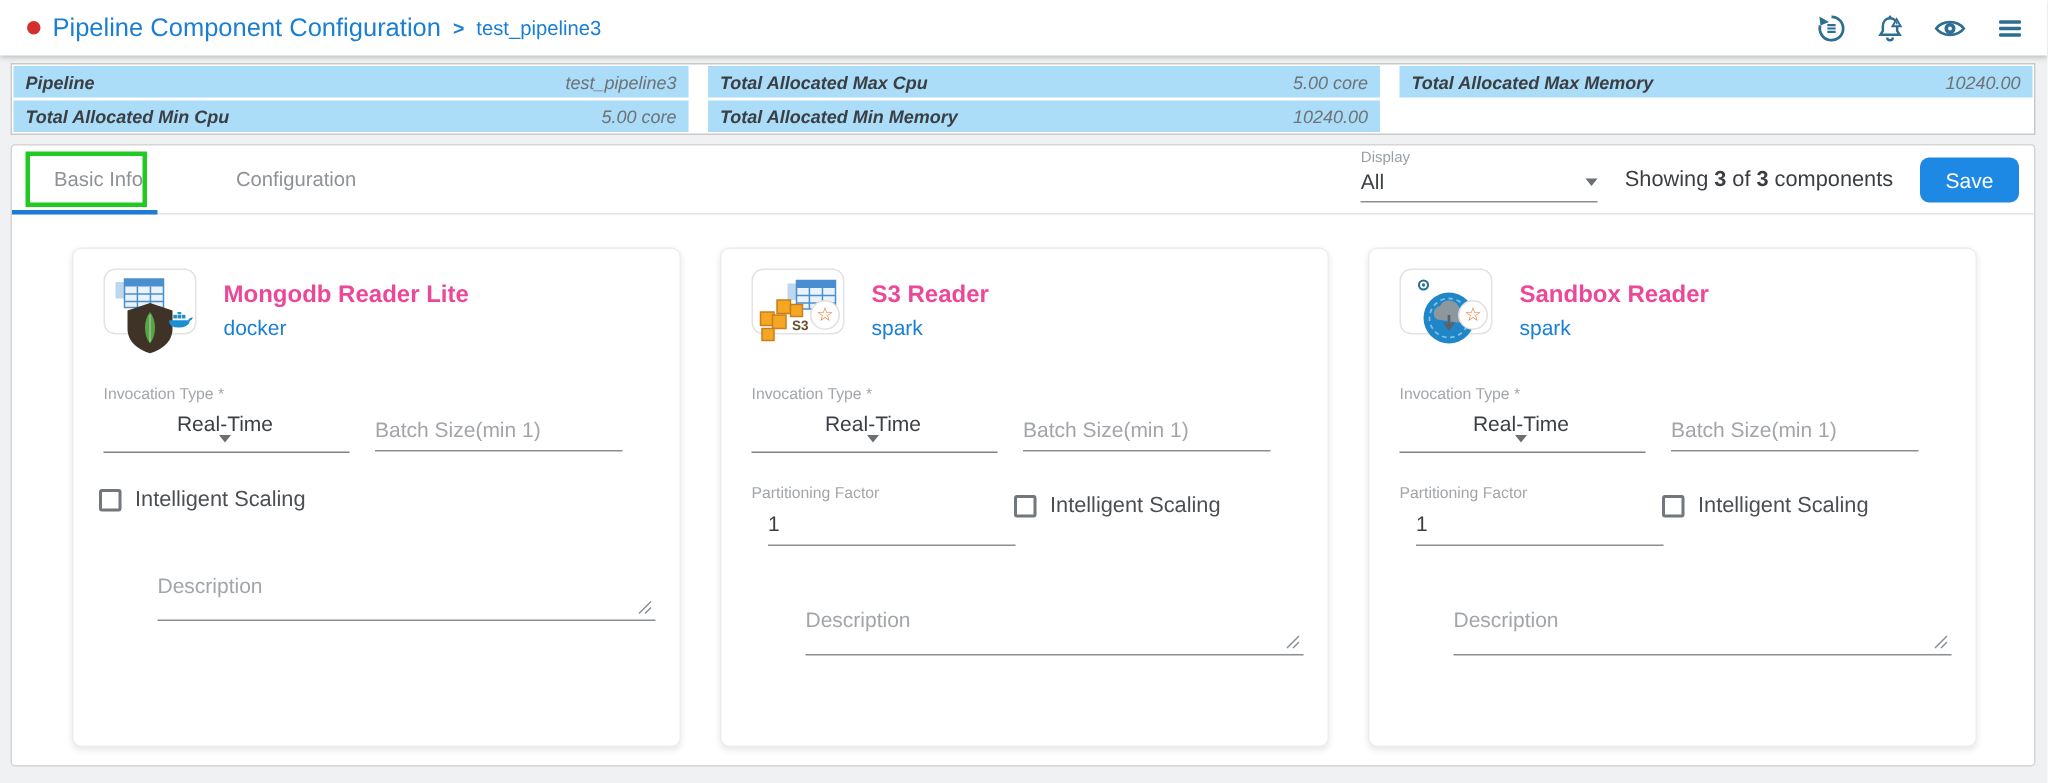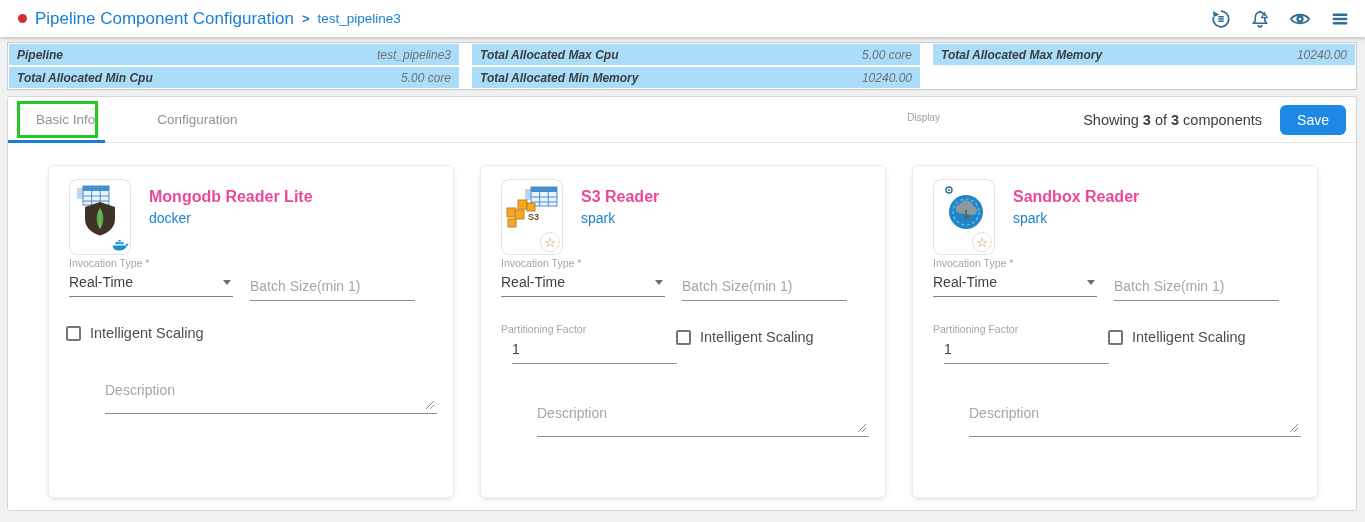--- a/index.html
+++ b/index.html
@@ -80,32 +80,32 @@
   }
   
   .card {
     position:absolute; top:68px; width:406px; height:333px;
     background:#fff; border:1px solid #ededed; border-radius:6px;
     box-shadow:0 2px 5px rgba(0,0,0,.10);
   }
   .card.c1 { left:40px; } .card.c2 { left:472px; } .card.c3 { left:904px; }
   .card-head { position:absolute; left:20px; top:13px; display:flex; }
   .icon-box {
-    width:62px; height:76px; border:1px solid #e3e3e3; border-radius:8px;
+    width:62px; height:44px; border:1px solid #e3e3e3; border-radius:8px;
     position:relative; background:#fff;
   }
   .head-text { margin-left:18px; padding-top:9px; }
   .comp-title { font-size:16px; font-weight:700; color:#ec4899; }
   .comp-engine { font-size:14px; color:#1a7fd4; margin-top:4px; }
   .field { position:absolute; }
   .f-label { font-size:10.5px; color:#a2a6aa; }
   .f-select {
     display:flex; justify-content:space-between; align-items:center;
     font-size:14px; color:#3b3f44; border-bottom:1px solid #7d8287;
-    padding:5px 2px 6px 0; cursor:pointer; width:164px;
+    padding:5px 2px 6px 0; cursor:pointer; width:164px;flex-direction:column;
   }
   .f-input {
     border:none; border-bottom:1px solid #8a8f94; outline:none; width:165px;
     font-size:14px; color:#3b3f44; padding:5px 0 6px 0; font-family:inherit; background:transparent;margin-left:11px;
   }
   .f-input::placeholder { color:#a2a6aa; }
   .check-row { position:absolute; display:flex; align-items:center; gap:9px; }
   .check-row input[type=checkbox] {
     appearance:none; -webkit-appearance:none; width:15px; height:15px;
     border:2px solid #72777d; border-radius:2px; background:#fff; cursor:pointer;
@@ -193,20 +193,24 @@
 <div class="panel">
   <div class="tabbar">
     <div class="annotation-box"></div>
     <span class="tab first">Basic Info</span>
     <span class="tab second">Configuration</span>
     <span class="tab-underline"></span>
 
     <div class="tab-tools">
       <div class="display-dd">
         <div class="dd-label">Display</div>
+        <div class="dd-value">
+          <span>All</span>
+          <span class="caret"></span>
+        </div>
       </div>
       <div class="showing">
         <span>Showing</span>
         <b>3</b>
         <span>of</span>
         <b>3</b>
         <span>components</span>
       </div>
       <button class="save-btn">Save</button>
     </div>

